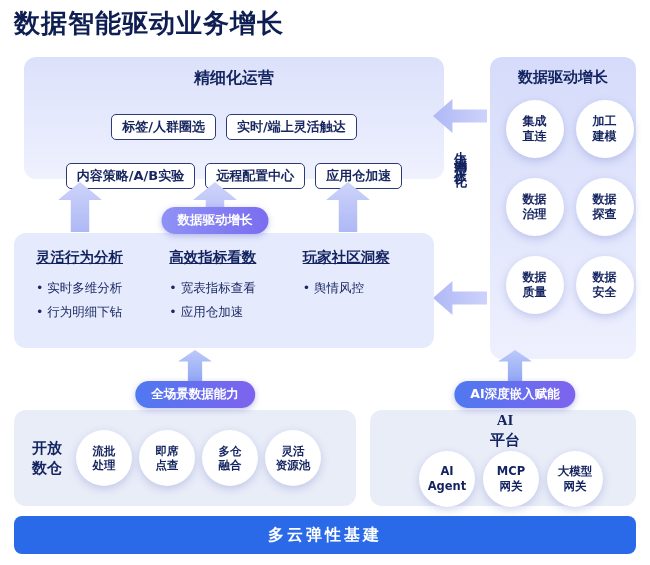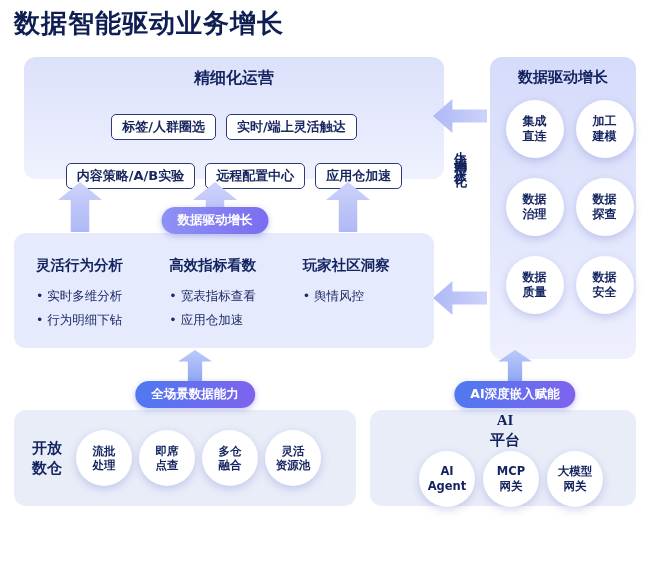--- a/index.html
+++ b/index.html
@@ -82,21 +82,21 @@
     font-size:12.5px; font-weight:700; padding:5px 16px; white-space:nowrap;
     transform:translateX(-50%); z-index:3;
     box-shadow:0 2px 6px rgba(80,90,200,.35);
   }
   #badge-mid { left:215px; top:207px; background:linear-gradient(90deg,#8e92f5,#7a6df0); }
   #badge-data{ left:195px; top:381px; background:linear-gradient(90deg,#4f79f0,#7e63ee); }
   #badge-ai  { left:515px; top:381px; background:linear-gradient(90deg,#4f79f0,#7e63ee); }
 
   .mid-cols { display:flex; padding:15px 22px 0; gap:24px; }
   .mid-col  { flex:1; }
-  .mid-col h3 { font-size:14.5px; font-weight:800; margin:8px 0 9px; color:#13235f; white-space:nowrap; }
+  .mid-col h3 { font-size:14.5px; font-weight:800; margin:0 0 9px; color:#13235f; white-space:nowrap;text-decoration:underline; }
   .bullet { font-size:12.5px; font-weight:500; line-height:1.9; color:#1b2a63; white-space:nowrap; }
   .bullet::before { content:"• "; }
 
   .block-title {
     font-size:15px; font-weight:800; white-space:pre-line; line-height:1.35;
     margin-right:14px; text-align:center; color:#13235f; flex:0 0 auto;font-family:Liberation Serif, serif;
   }
   .panel-br .block-title { margin-right:12px; }
 
   .foundation {
@@ -201,14 +201,15 @@
     <div class="circle-row">
       <div class="circle sm">AI
 Agent</div>
       <div class="circle sm">MCP
 网关</div>
       <div class="circle sm">大模型
 网关</div>
     </div>
   </div>
 
+  <div class="foundation">多云弹性基建</div>
 
 </div>
 
 </body></html>

